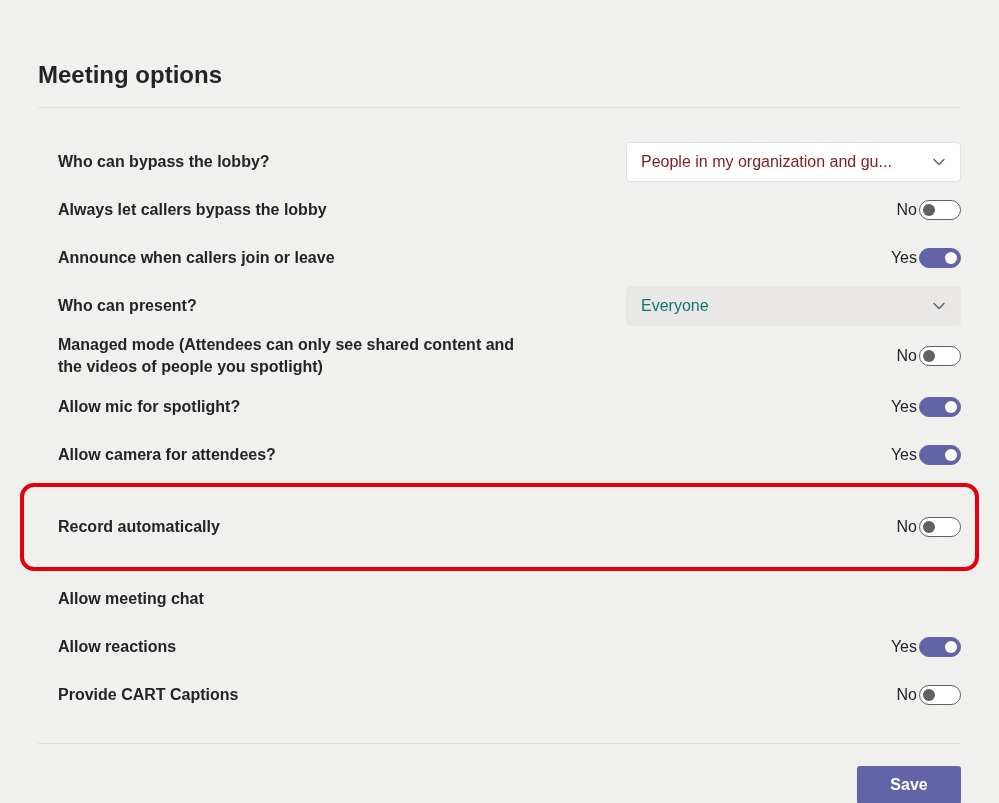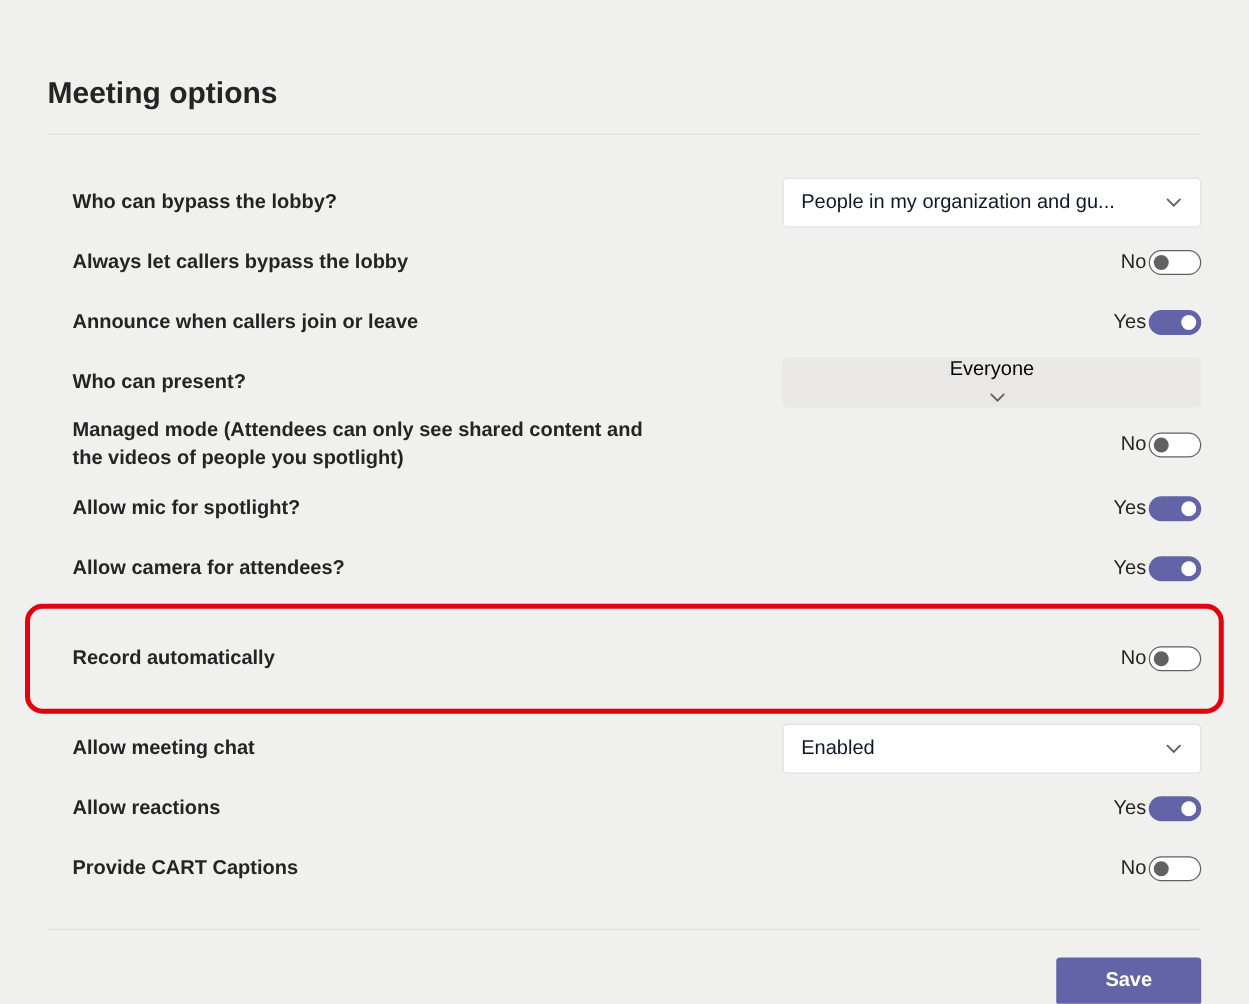--- a/index.html
+++ b/index.html
@@ -90,27 +90,26 @@
       display: flex;
       align-items: center;
       justify-content: space-between;
       padding: 0 14px;
       font-size: 16px;
       cursor: pointer;
     }
     .dropdown.white {
       background: #fff;
       border: 1px solid #e1e1e1;
-      color: #0f172a;
+      color: #7f1d1d;
     }
     .dropdown.grey {
       background: #e9e8e7;
       border: 1px solid #e9e8e7;
-      color: #000000;
-      flex-direction: column;
+      color: #0f766e;
     }
     .dropdown .dd-text {
       white-space: nowrap;
       overflow: hidden;
       text-overflow: ellipsis;
     }
     .chevron {
       flex-shrink: 0;
       margin-left: 8px;
     }
@@ -131,21 +130,21 @@
     .footer {
       display: flex;
       justify-content: flex-end;
       padding-top: 22px;
     }
     .save-btn {
       background: #6264a7;
       color: #fff;
       border: none;
       border-radius: 3px;
-      width: 116px;
+      width: 104px;
       height: 38px;
       font-size: 16px;
       font-weight: 600;
       cursor: pointer;
     }
   </style>
 </head>
 <body>
 
 <h1 class="title">Meeting options</h1>
@@ -228,26 +227,20 @@
       <span class="value-text">No</span>
       <div class="toggle off">
           <div class="knob"></div>
         </div>
     </div>
   </div>
 </div>
 
 <div class="row">
   <div class="label">Allow meeting chat</div>
-  <div class="dropdown white">
-    <span class="dd-text">Enabled</span>
-    <svg class="chevron" width="14" height="14" viewBox="0 0 14 14">
-        <path d="M2 4.5 L7 9.5 L12 4.5" stroke="#616161" stroke-width="1.5" fill="none" stroke-linecap="round"></path>
-      </svg>
-  </div>
 </div>
 
 <div class="row">
   <div class="label">Allow reactions</div>
   <div class="control-right">
     <span class="value-text">Yes</span>
     <div class="toggle on">
         <div class="knob"></div>
       </div>
   </div>

